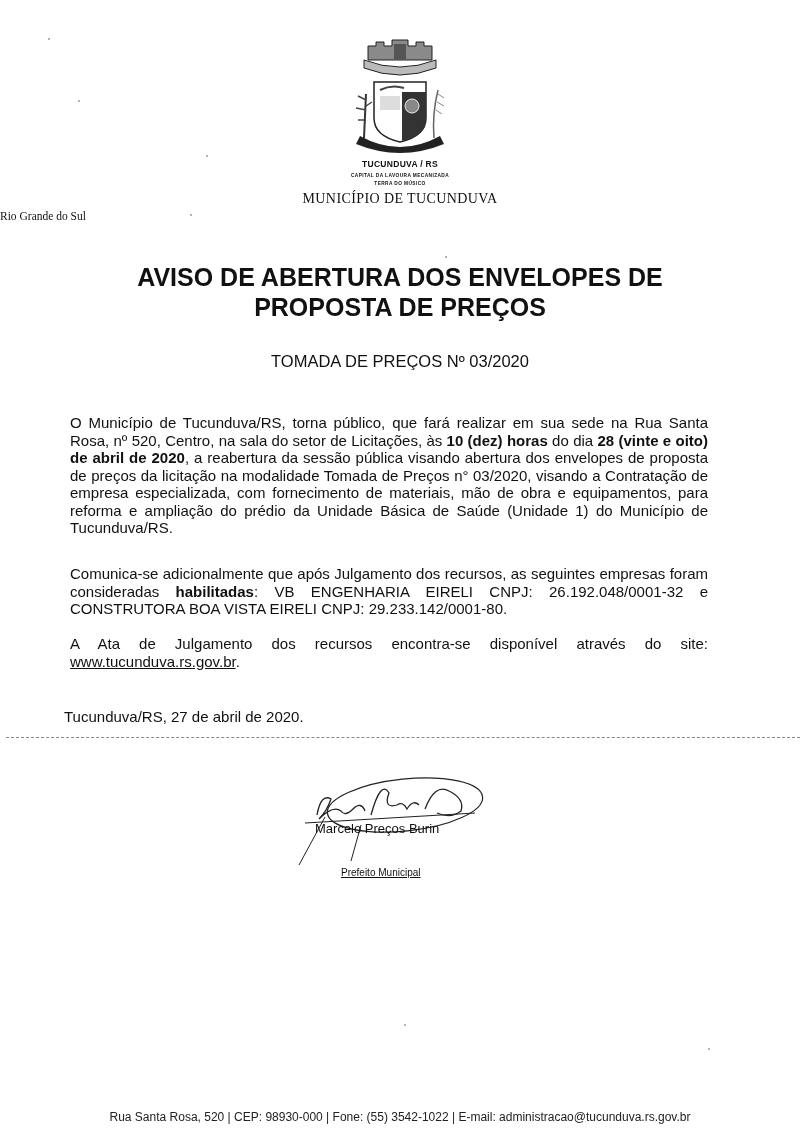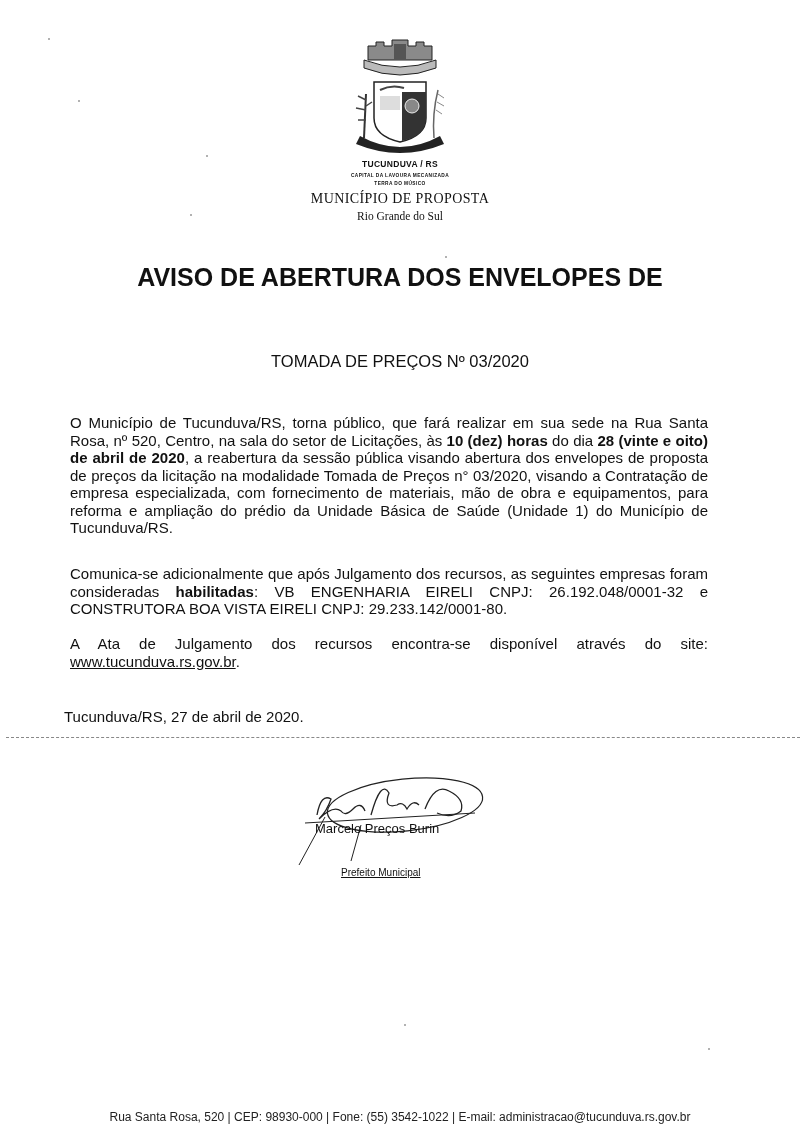--- a/index.html
+++ b/index.html
@@ -16,21 +16,21 @@
       position: absolute; left: 0; width: 800px; text-align: center;
       font-weight: bold; font-size: 4.8px; letter-spacing: 0.4px;
     }
     .hdr-motto1 { top: 173px; }
     .hdr-motto2 { top: 181px; }
     .hdr-muni {
       position: absolute; top: 191px; left: 0; width: 800px; text-align: center;
       font-family: "Liberation Serif", serif; font-size: 14px; letter-spacing: 0.4px;
     }
     .hdr-state {
-      position: absolute; top: 210px; left: 0; width: 800px; text-align: center;
+      position: absolute; top: 210px; left: 0; width: 800px; 
       font-family: "Liberation Serif", serif; font-size: 11.5px;
     }
     .title {
       position: absolute; top: 262px; left: 0; width: 800px; text-align: center;
       font-weight: bold; font-size: 25px; line-height: 30px;
     }
     .subtitle {
       position: absolute; top: 352px; left: 0; width: 800px; text-align: center;
       font-weight: normal; font-size: 16.5px;
     }
@@ -77,26 +77,27 @@
     <path d="M26 62 L18 58 M26 72 L16 70 M26 82 L18 82 M26 68 L32 64" stroke="#444" stroke-width="1.5"></path>
 
     <path d="M94 100 Q92 76 98 52" stroke="#666" stroke-width="1.5" fill="none"></path>
     <path d="M98 56 L104 60 M97 64 L104 68 M96 72 L102 76" stroke="#888" stroke-width="1"></path>
 
     <path d="M20 98 Q60 120 100 98 L104 106 Q60 124 16 106 Z" fill="#222"></path>
   </svg>
   <div class="hdr-city">TUCUNDUVA / RS</div>
   <div class="hdr-motto1">CAPITAL DA LAVOURA MECANIZADA</div>
   <div class="hdr-motto2">TERRA DO MÚSICO</div>
-  <div class="hdr-muni">MUNICÍPIO DE PROPOSTA</div>
+  <div class="hdr-muni">MUNICÍPIO DE TUCUNDUVA</div>
   <div class="hdr-state">Rio Grande do Sul</div>
 </div>
 
 <div class="title">
   <div>AVISO DE ABERTURA DOS ENVELOPES DE</div>
+  <div>PROPOSTA DE PREÇOS</div>
 </div>
 
 <div class="subtitle">TOMADA DE PREÇOS Nº 03/2020</div>
 
 <div class="para p1"><span>O Município de Tucunduva/RS, torna público, que fará realizar em sua sede na Rua Santa Rosa, nº 520, Centro, na sala do setor de Licitações, às </span><b>10 (dez) horas</b><span> do dia </span><b>28 (vinte e oito) de abril de 2020</b><span>, a reabertura da sessão pública visando abertura dos envelopes de proposta de preços da licitação na modalidade Tomada de Preços n° 03/2020, visando a Contratação de empresa especializada, com fornecimento de materiais, mão de obra e equipamentos, para reforma e ampliação do prédio da Unidade Básica de Saúde (Unidade 1) do Município de Tucunduva/RS.</span></div>
 
 <div class="para p2"><span>Comunica-se adicionalmente que após Julgamento dos recursos, as seguintes empresas foram consideradas </span><b>habilitadas</b><span>: VB ENGENHARIA EIRELI CNPJ: 26.192.048/0001-32 e CONSTRUTORA BOA VISTA EIRELI CNPJ: 29.233.142/0001-80.</span></div>
 
 <div class="para p3"><span>A Ata de Julgamento dos recursos encontra-se disponível através do site: </span><a class="link">www.tucunduva.rs.gov.br</a><span>.</span></div>
 

